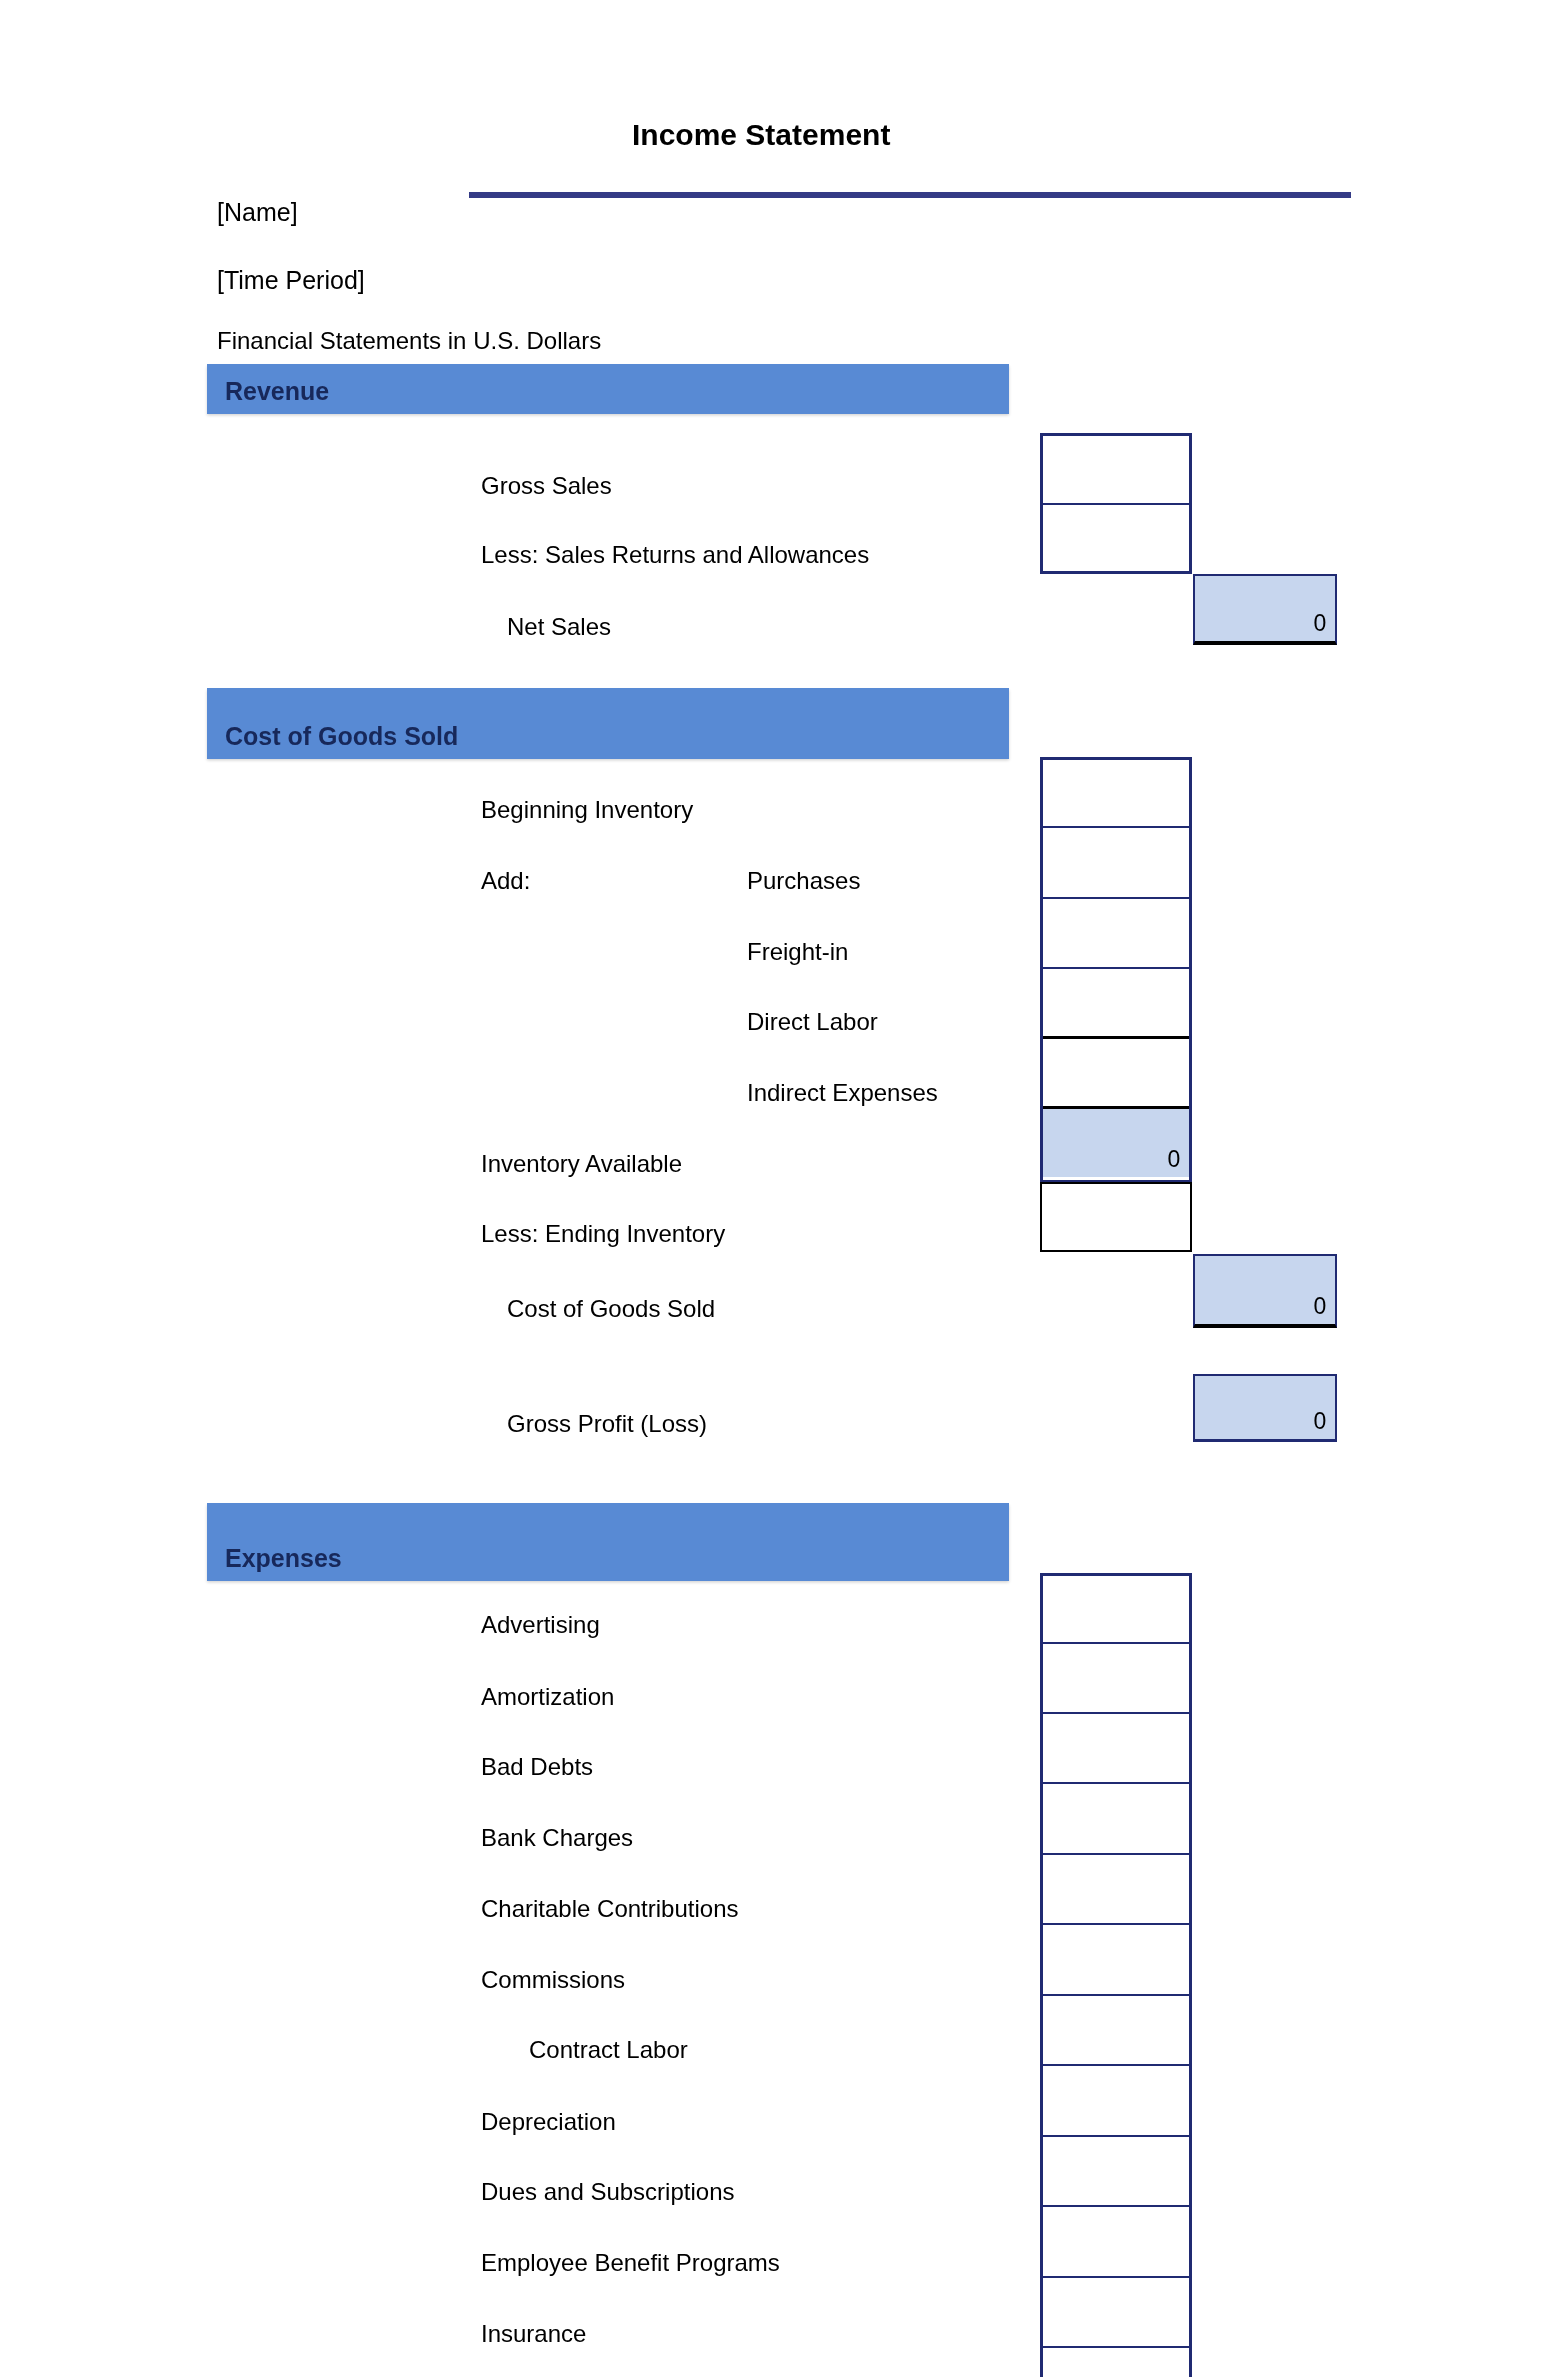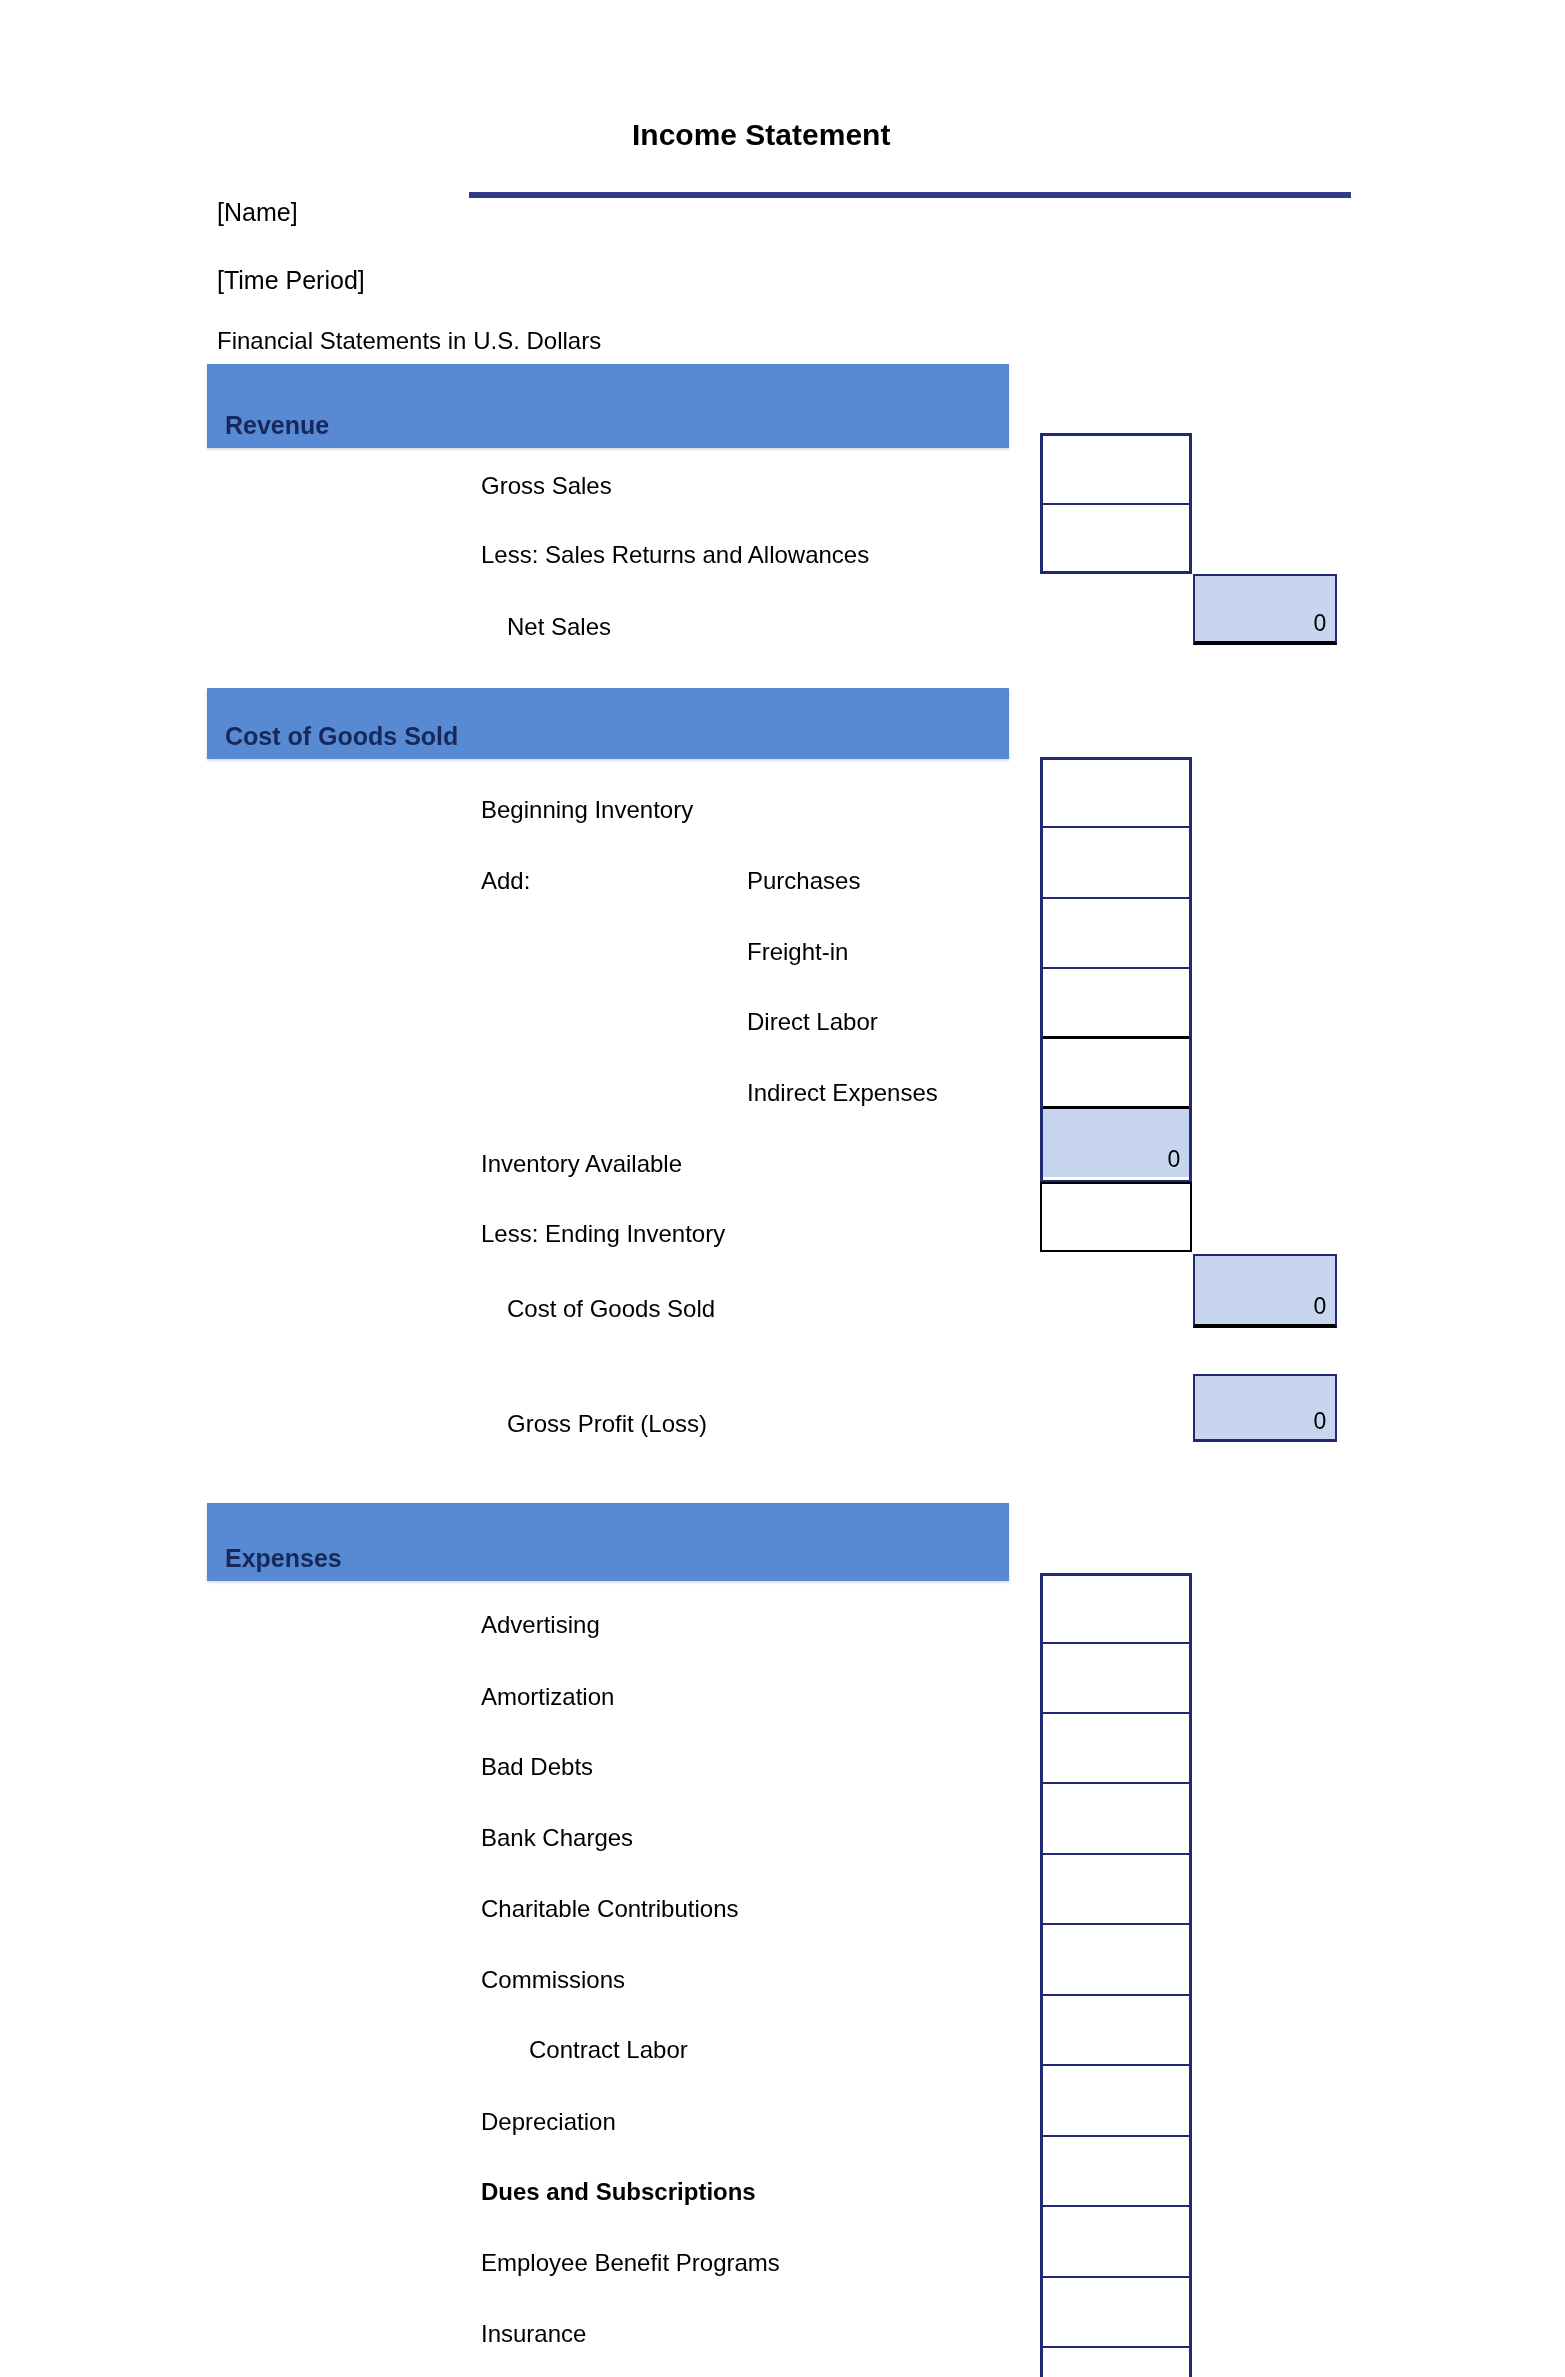--- a/index.html
+++ b/index.html
@@ -92,21 +92,21 @@
 
 <div id="page">
 
   <div class="page-title">Income Statement</div>
   <div class="title-rule"></div>
 
   <div class="lbl b" style="left:217px; top:198px; font-size:25px;">[Name]</div>
   <div class="lbl b" style="left:217px; top:266px; font-size:25px;">[Time Period]</div>
   <div class="lbl" style="left:217px; top:327px;">Financial Statements in U.S. Dollars</div>
 
-  <div class="bar" style="top:364px; height:84px;">
+  <div class="bar" style="top:364px; height:50px;">
     <div class="bar-label">Revenue</div>
   </div>
 
   <div class="lbl" style="left:481px; top:472px;">Gross Sales</div>
   <div class="lbl" style="left:481px; top:541px;">Less: Sales Returns and Allowances</div>
   <div class="lbl b" style="left:507px; top:613px;">Net Sales</div>
 
   <div class="cellgroup" style="top:433px; height:141px;">
     <div class="cell" style="height:69px;"></div>
     <div class="cell no-b" style="height:64px;"></div>
@@ -157,21 +157,21 @@
   </div>
 
   <div class="lbl" style="left:481px; top:1611px;">Advertising</div>
   <div class="lbl" style="left:481px; top:1683px;">Amortization</div>
   <div class="lbl" style="left:481px; top:1753px;">Bad Debts</div>
   <div class="lbl" style="left:481px; top:1824px;">Bank Charges</div>
   <div class="lbl" style="left:481px; top:1895px;">Charitable Contributions</div>
   <div class="lbl" style="left:481px; top:1966px;">Commissions</div>
   <div class="lbl" style="left:481px; top:2036px;margin-left:48px;">Contract Labor</div>
   <div class="lbl" style="left:481px; top:2108px;">Depreciation</div>
-  <div class="lbl" style="left:481px; top:2178px;font-weight:bold;">Dues and Subscriptions</div>
+  <div class="lbl" style="left:481px; top:2178px;">Dues and Subscriptions</div>
   <div class="lbl" style="left:481px; top:2249px;">Employee Benefit Programs</div>
   <div class="lbl" style="left:481px; top:2320px;">Insurance</div>
 
   <div class="cellgroup no-bottom" style="top:1573px; height:805px;">
     <div class="cell" style="height:68px;"></div>
     <div class="cell" style="height:70px;"></div>
     <div class="cell" style="height:70px;"></div>
     <div class="cell" style="height:71px;"></div>
     <div class="cell" style="height:70px;"></div>
     <div class="cell" style="height:71px;"></div>

